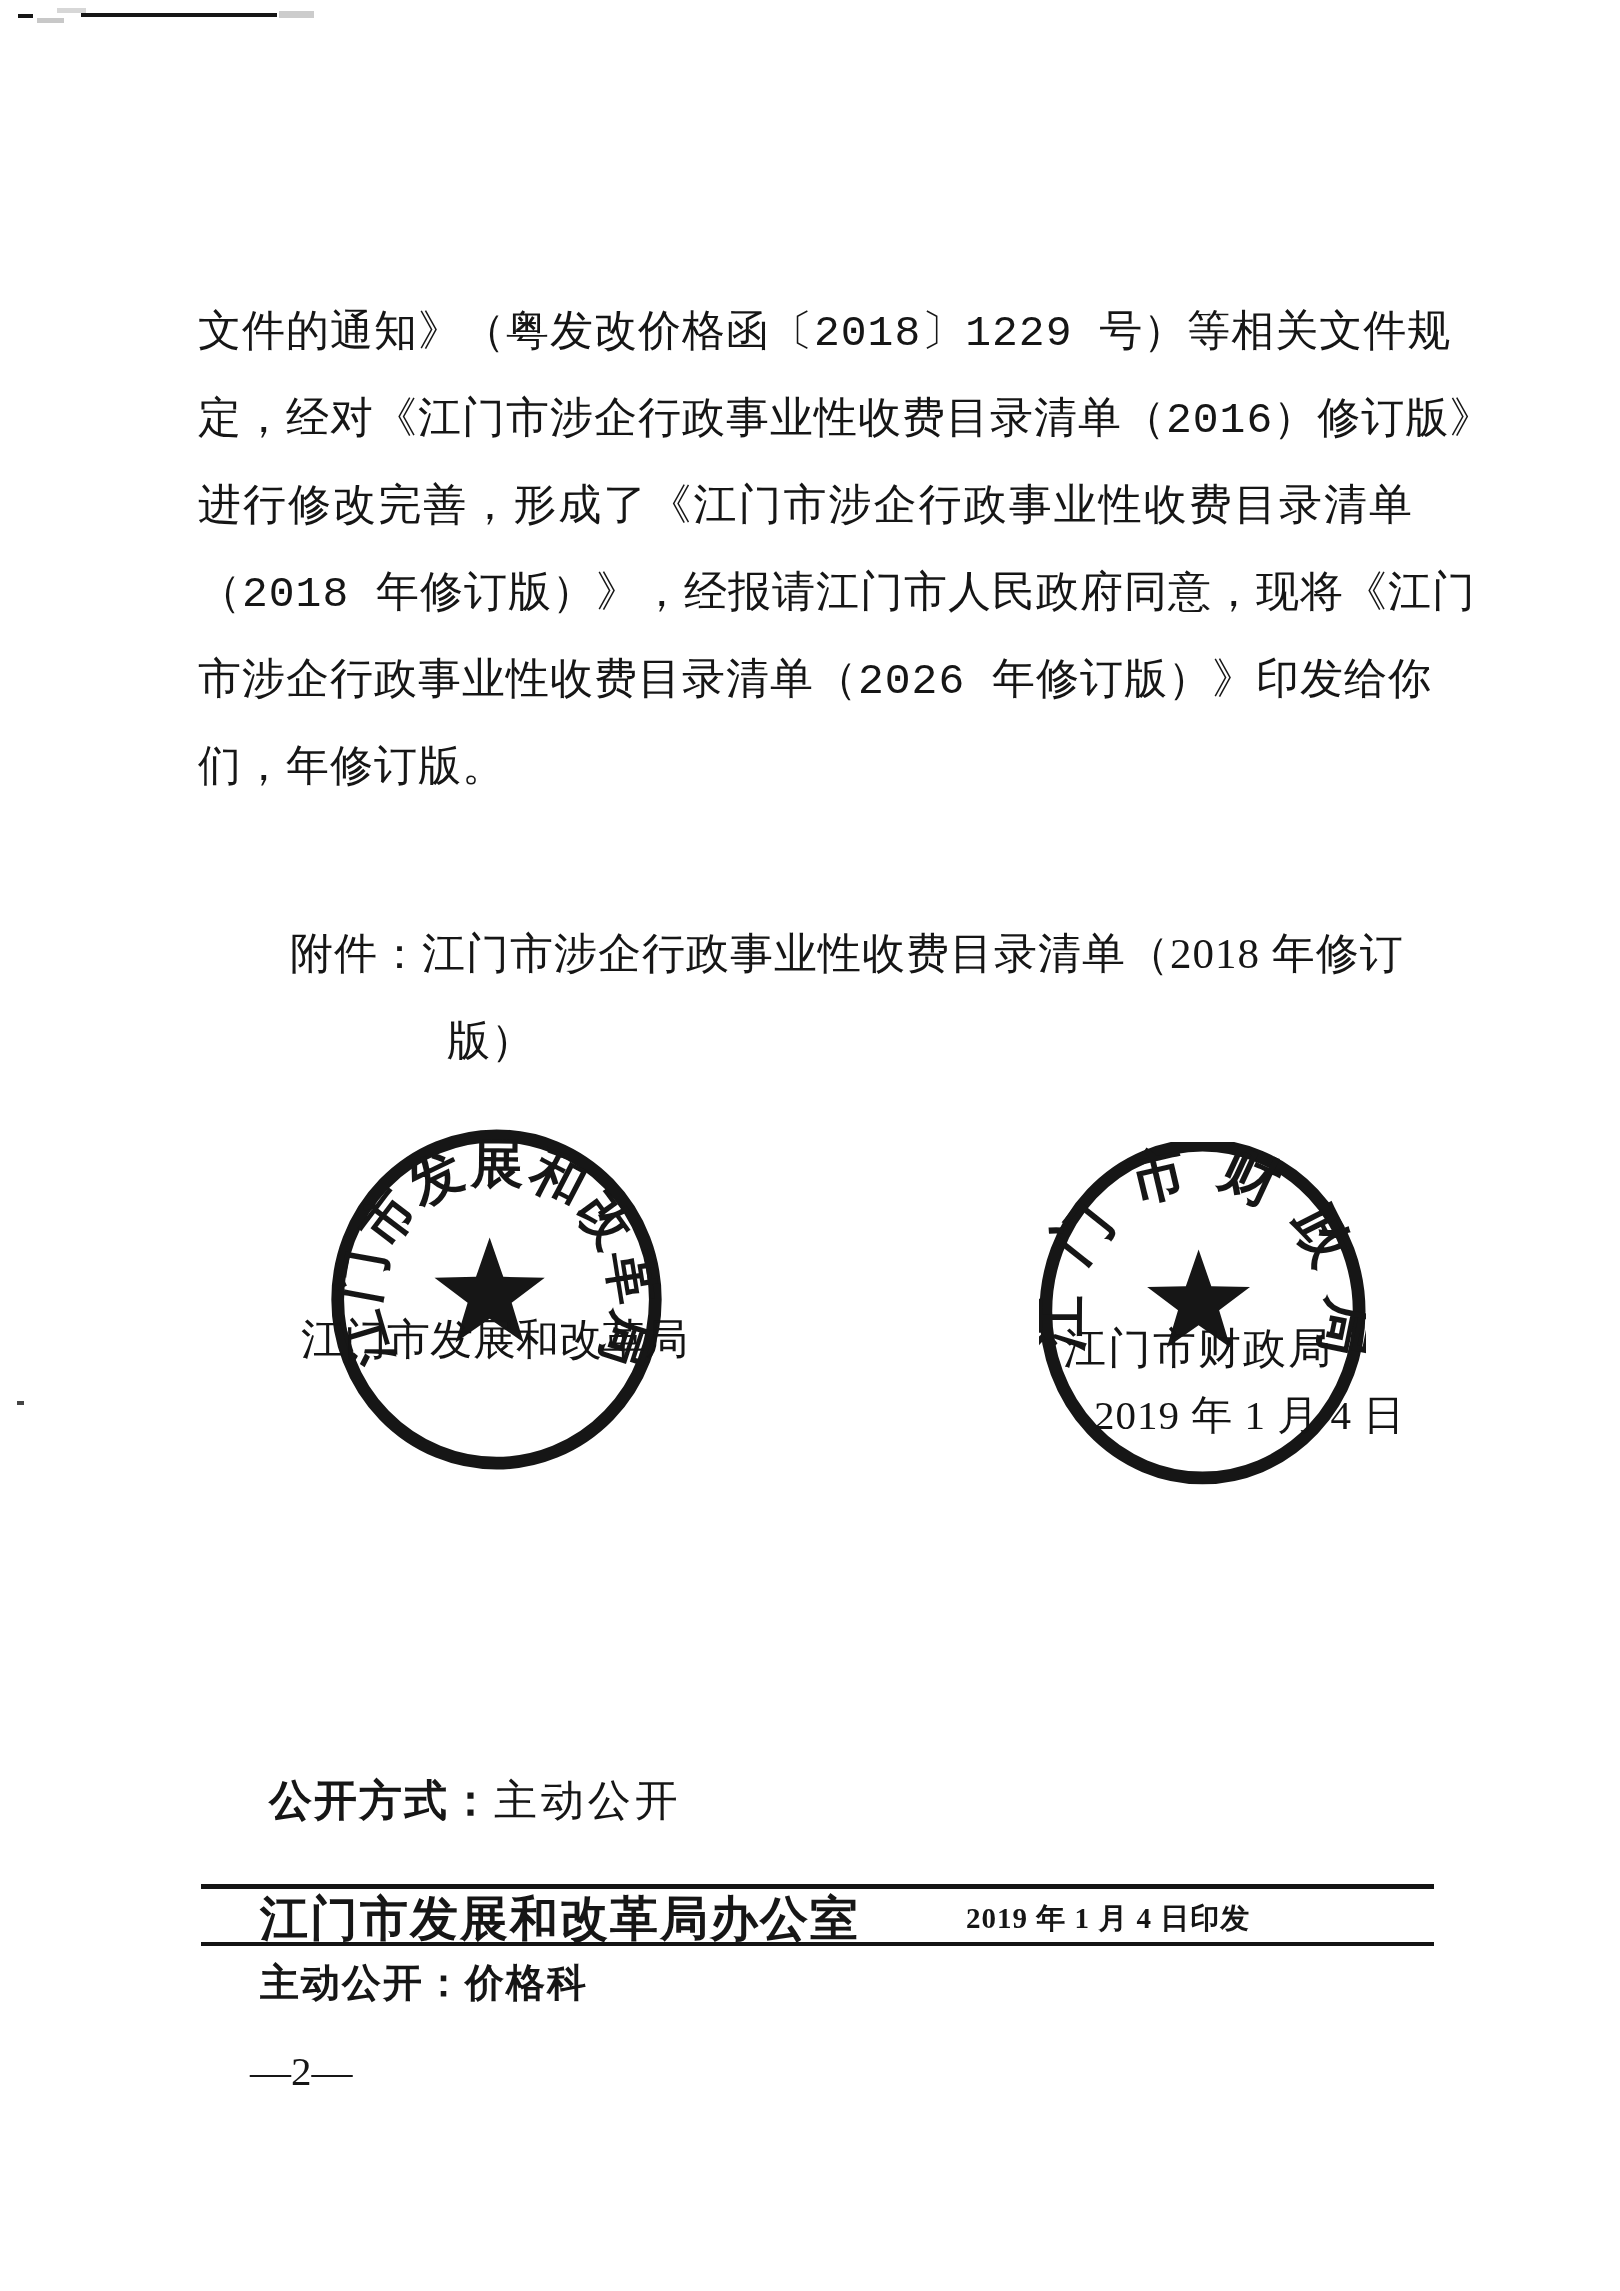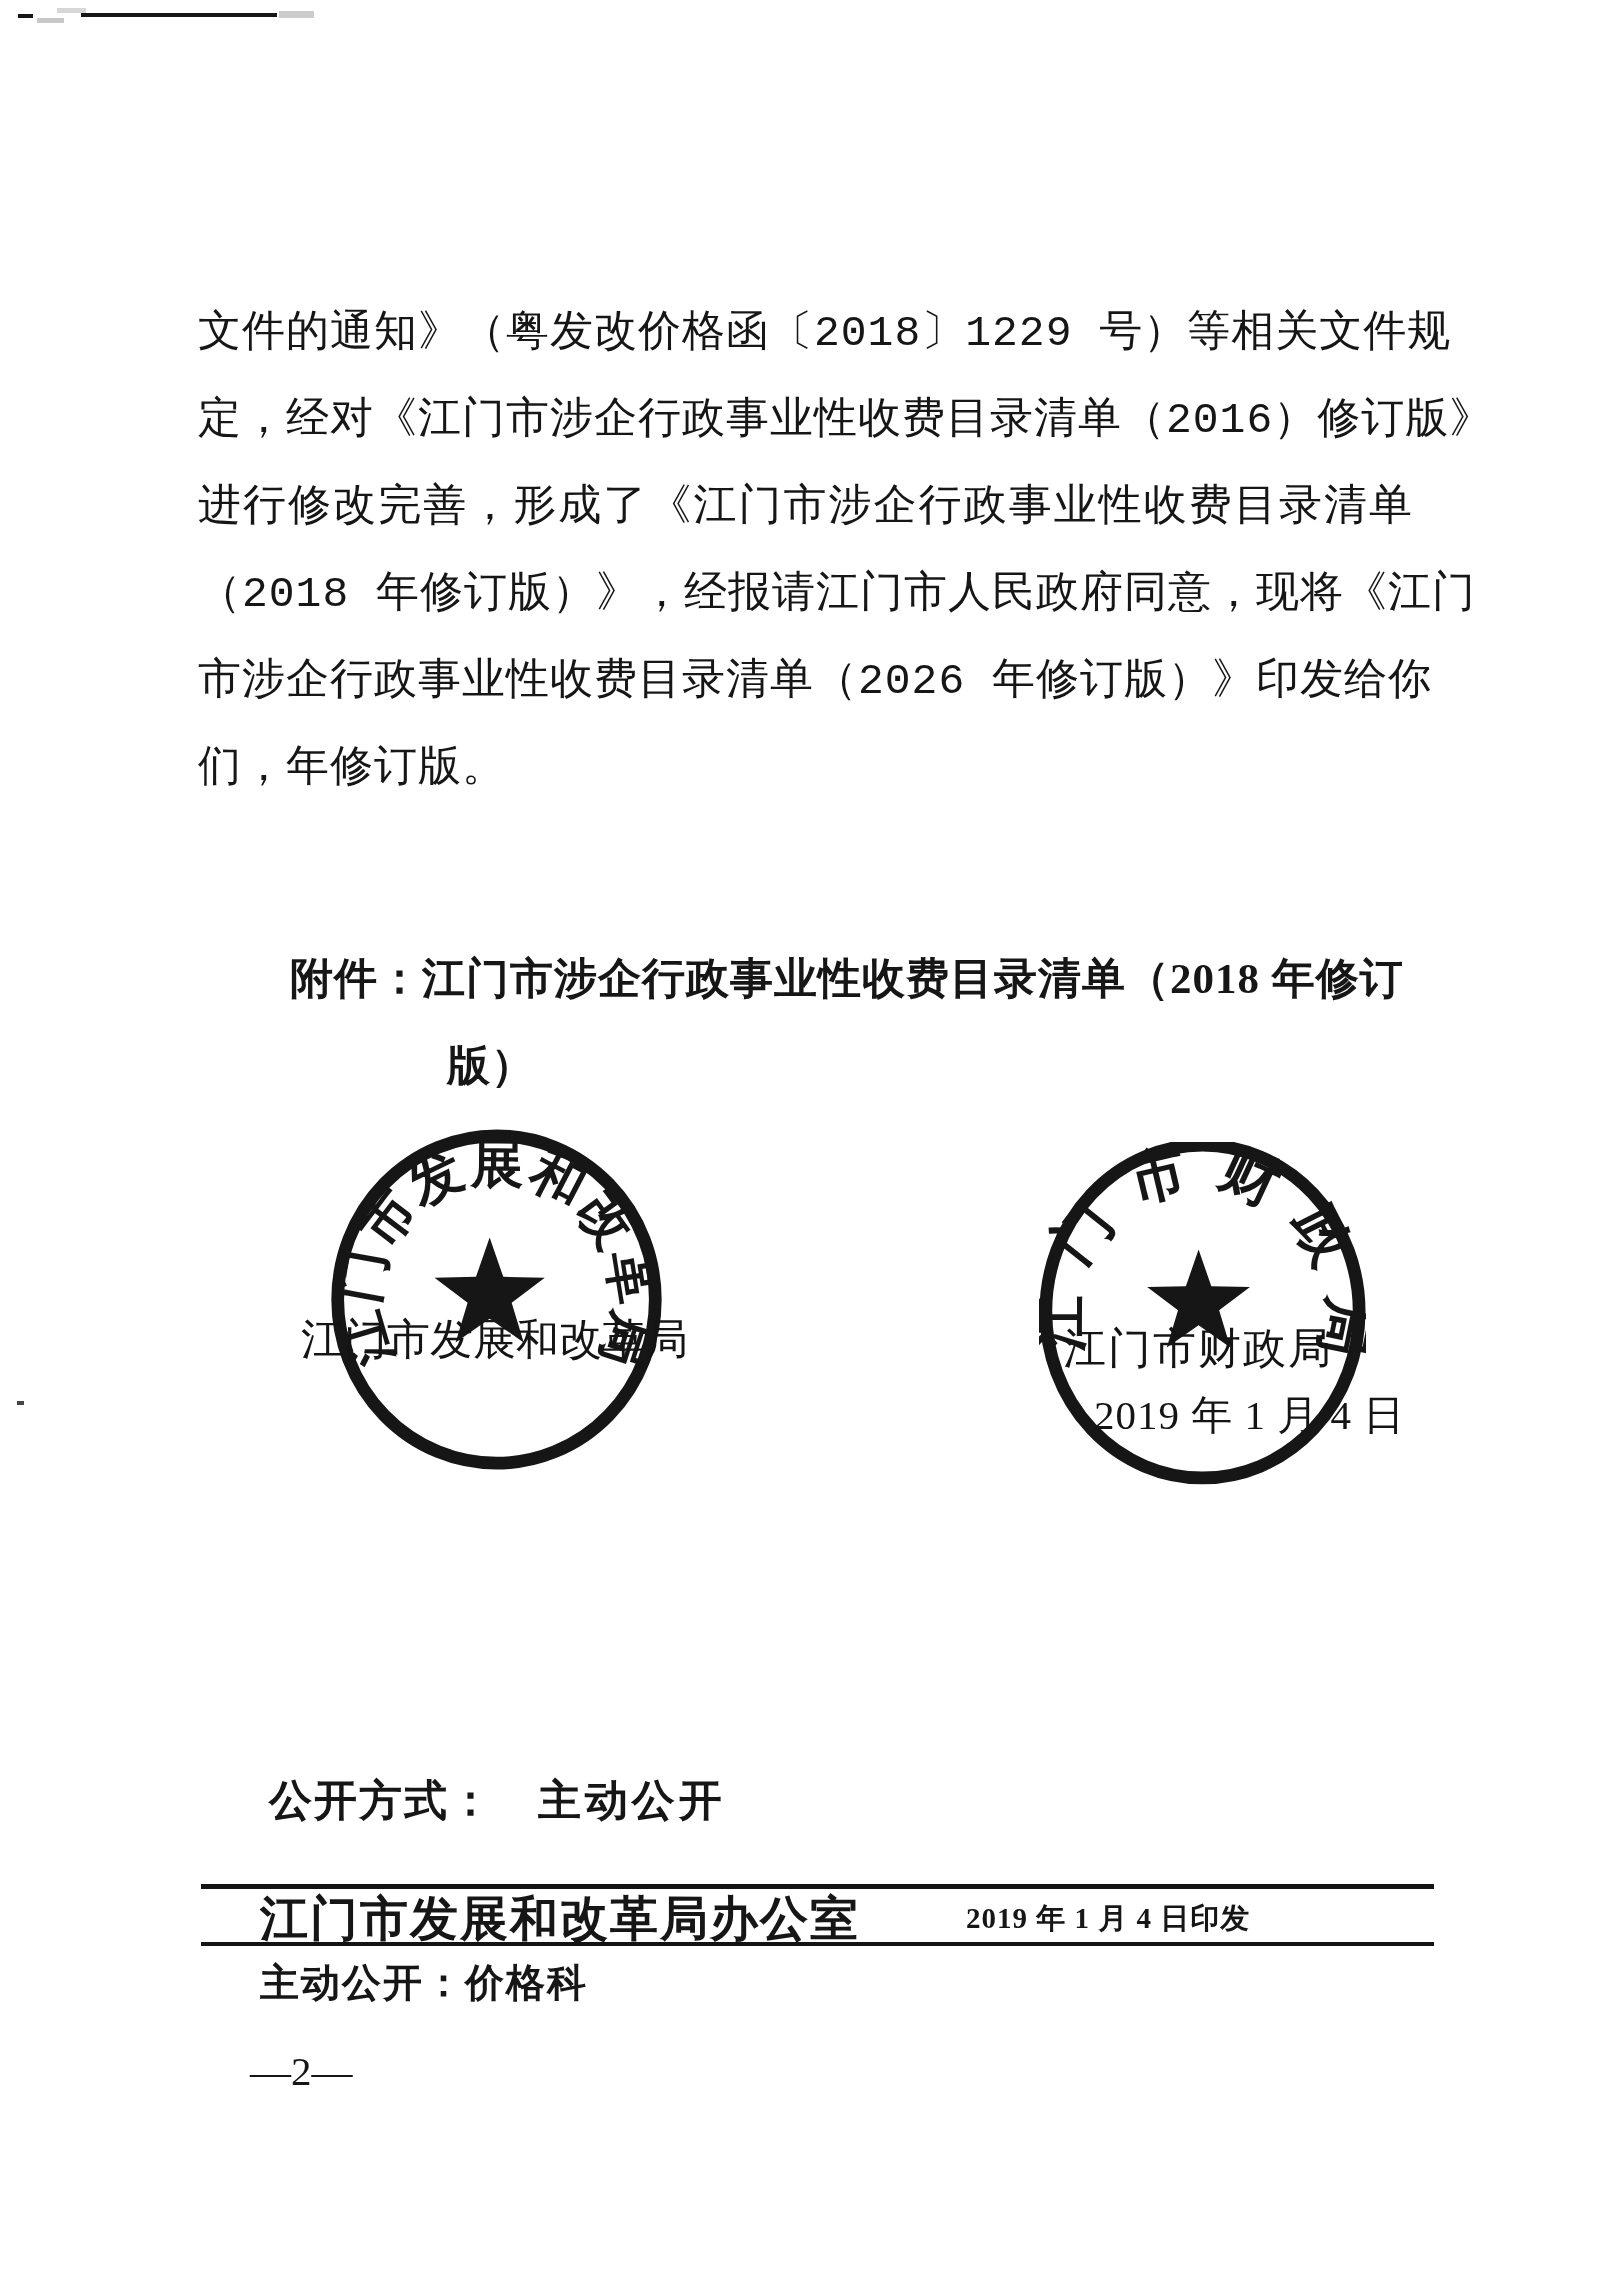--- a/index.html
+++ b/index.html
@@ -20,37 +20,37 @@
   }
   .body-line{
     height:87px;line-height:87px;
     font-size:43px;letter-spacing:1px;
     text-align:justify;text-align-last:justify;
     text-justify:inter-character;
     white-space:nowrap;
   }
   .body-line.last{text-align:left;text-align-last:left;}
   
-  .attachment-block{position:absolute;left:209px;top:935px;width:1215px;font-weight:bold;}
+  .attachment-block{position:absolute;left:209px;top:910px;width:1215px;}
   .attachment-line{height:87px;line-height:87px;font-size:43px;letter-spacing:1px;white-space:nowrap;}
   .attachment-line.l1{padding-left:81px;}
   .attachment-line.l2{padding-left:238px;}
   
   .stamp-svg{position:absolute;}
   .stamp-ring-text{font-family:"Liberation Serif","DejaVu Serif",serif;font-weight:bold;}
   
   .printed-name{
     position:absolute;font-size:43px;line-height:51px;white-space:nowrap;color:#141414;
   }
   
   .disclosure{
     position:absolute;left:257px;top:1774px;font-size:43px;line-height:53px;white-space:nowrap;
   }
   .disclosure .label{font-weight:bold;font-family:"Liberation Sans","DejaVu Sans",sans-serif;letter-spacing:2px;margin-left:12px;}
-  .disclosure .value{font-weight:bold;letter-spacing:3.9px;margin-left:44px;}
+  .disclosure .value{font-weight:normal;letter-spacing:3.9px;}
   
   .rule{position:absolute;left:201px;width:1233px;background:#141414;}
   .footer-office{
     position:absolute;left:260px;top:1898px;font-size:48px;line-height:41px;
     font-weight:600;letter-spacing:2px;white-space:nowrap;
   }
   .footer-date{
     position:absolute;left:966px;top:1898px;font-size:29px;line-height:41px;
     font-weight:700;letter-spacing:1px;white-space:nowrap;
   }

